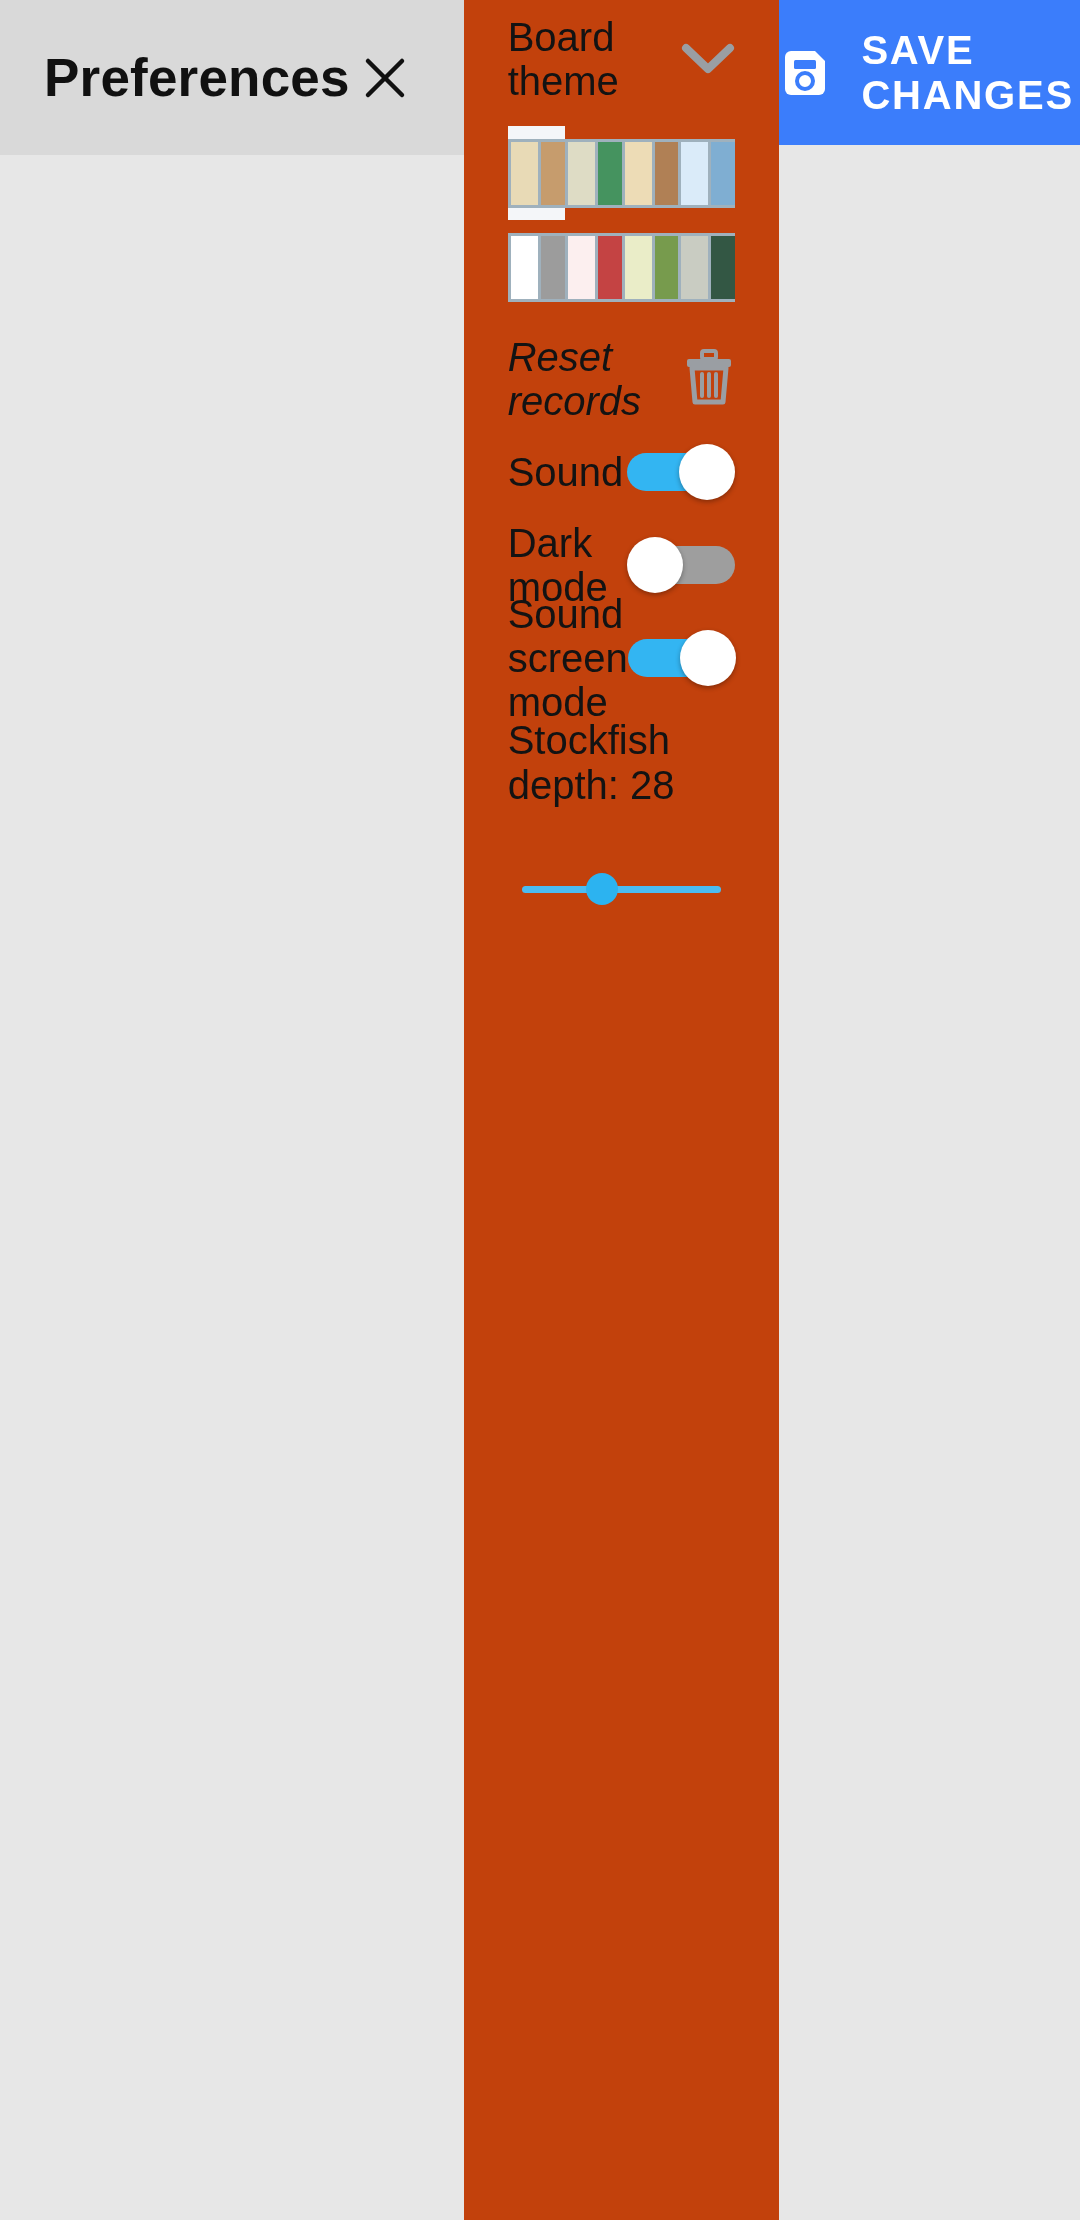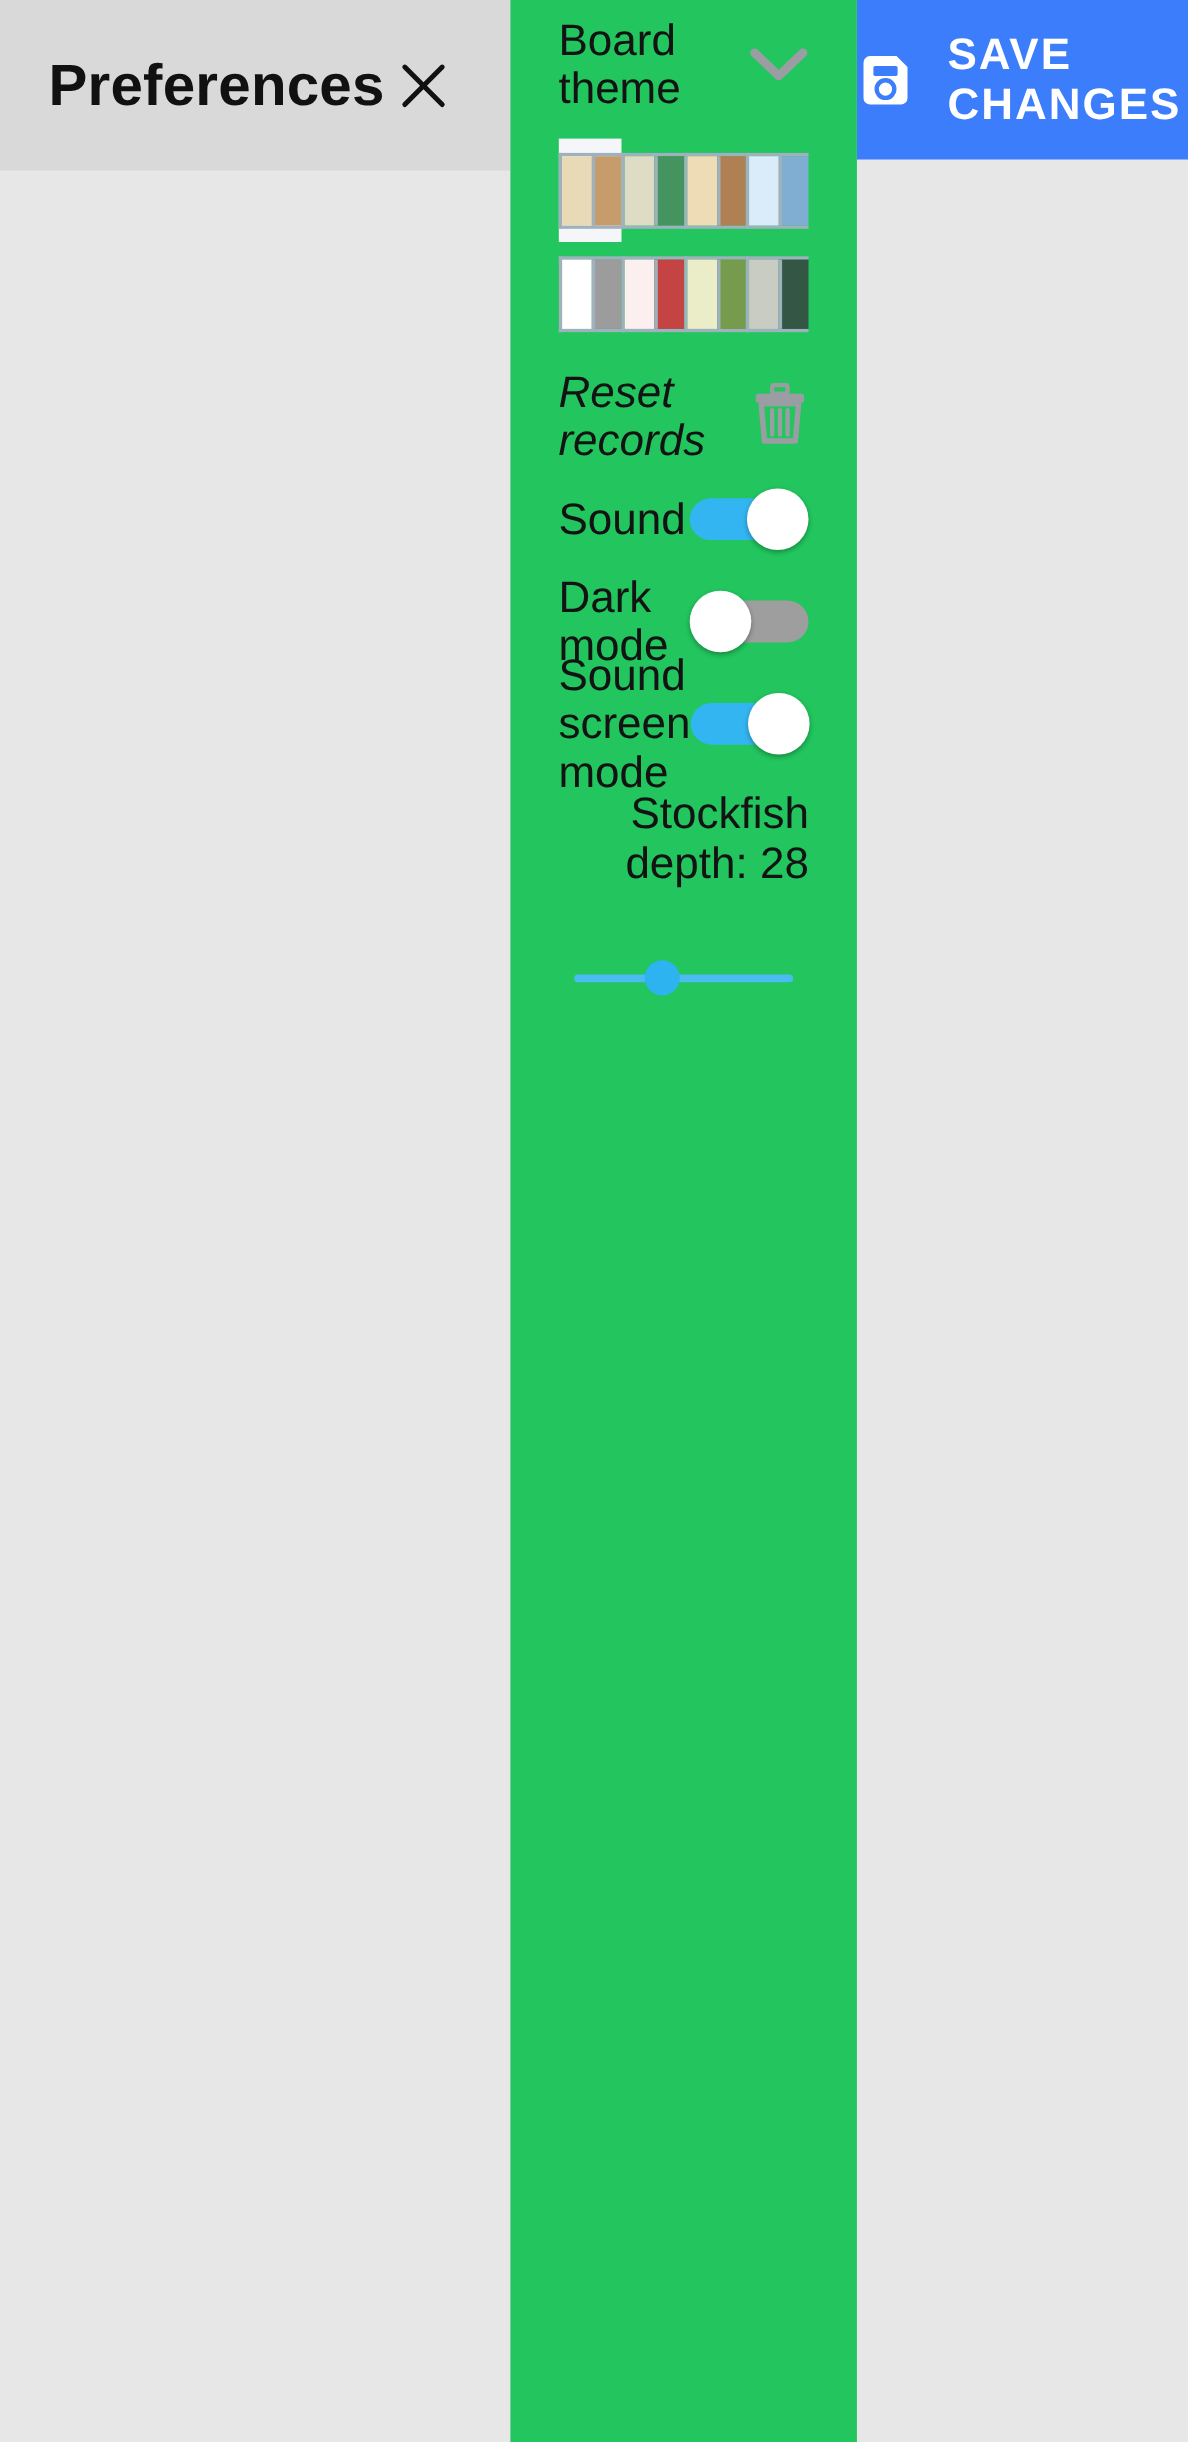--- a/index.html
+++ b/index.html
@@ -43,21 +43,21 @@
     display: flex;
     align-items: center;
     justify-content: center;
     cursor: pointer;
   }
   .close-btn svg { display: block; }
 
   
   .body {
     flex: 1 1 auto;
-    background: #22c55e;
+    background: #c2410c;
     padding: 0 44px;
     position: relative;
     overflow: hidden;
   }
 
   
   .theme-header {
     height: 118px;
     display: flex;
     align-items: center;
@@ -152,21 +152,21 @@
     width: 56px;
     height: 56px;
     border-radius: 50%;
     background: #ffffff;
     box-shadow: 0 2px 5px rgba(0,0,0,0.32);
   }
   .toggle.on .thumb { left: 52px; }
   .toggle.off .thumb { left: 0; }
 
   
-  .slider-block { margin-top: 12px; text-align: right; }
+  .slider-block { margin-top: 12px; }
   .slider-label {
     font-size: 40px;
     color: #131313;
     height: 93px;
     display: flex;
     align-items: center;
   }
   .slider-wrap {
     position: relative;
     height: 100px;

